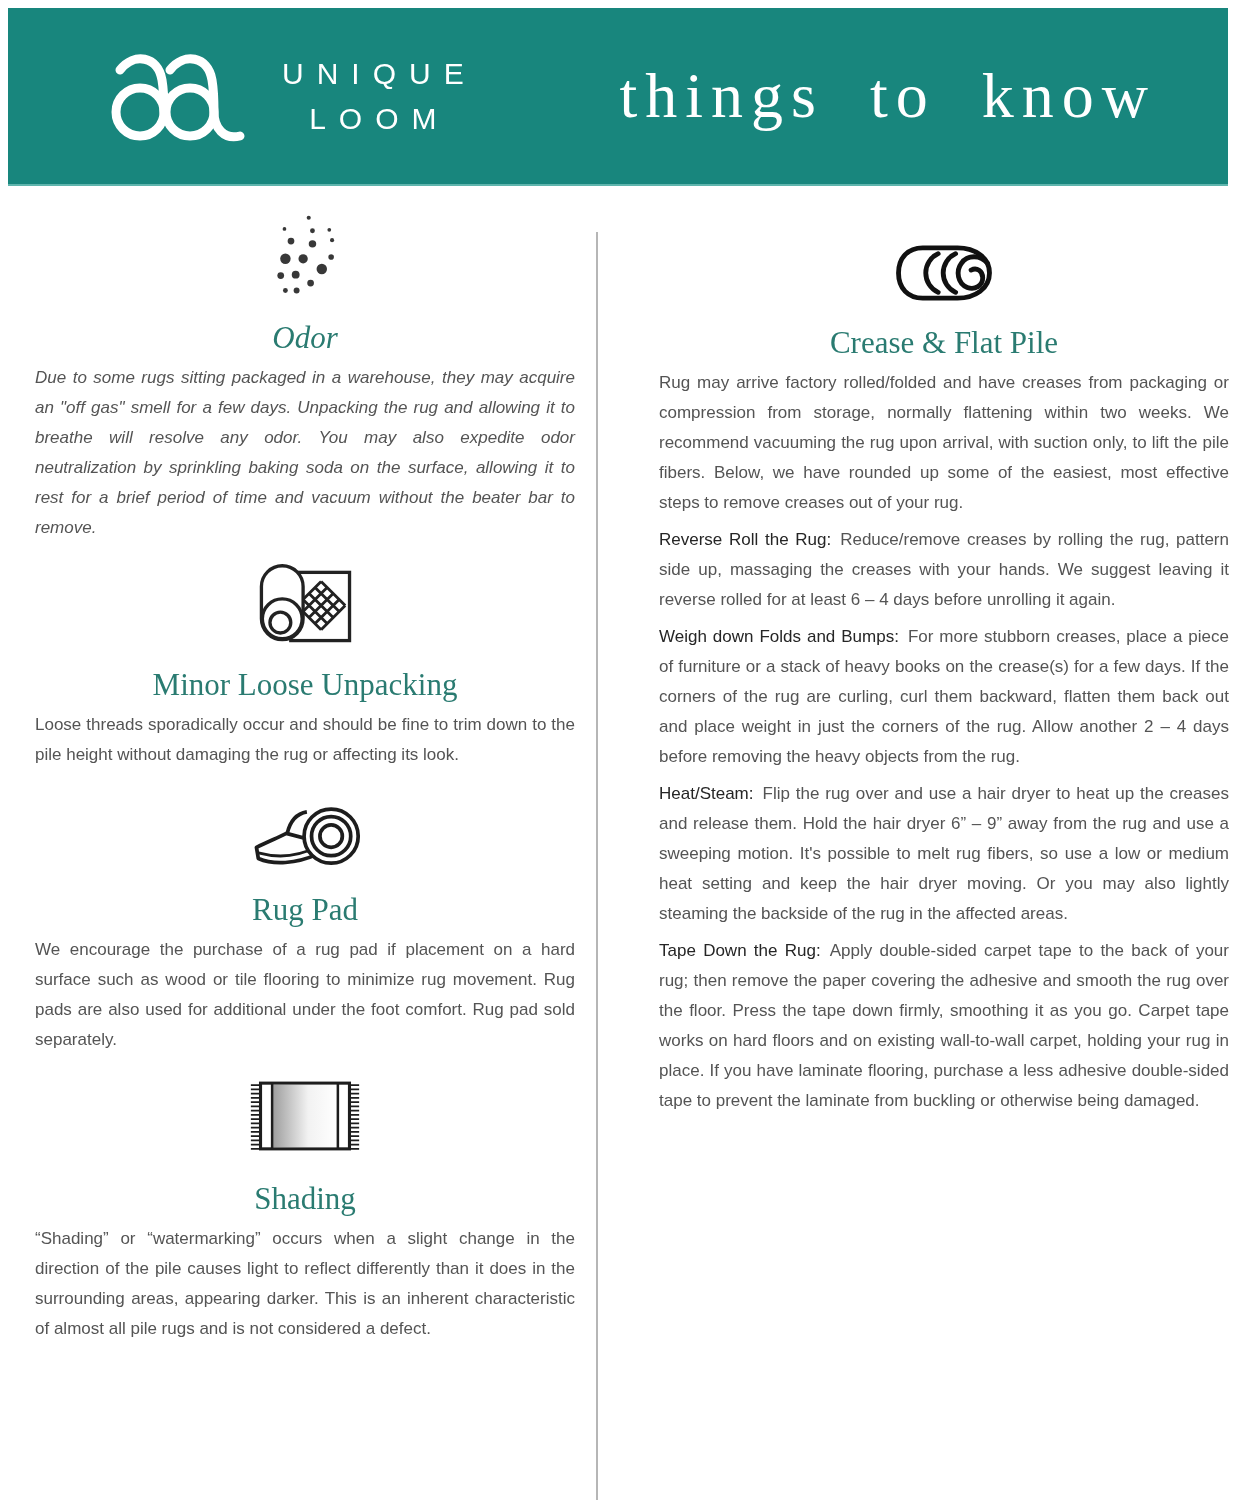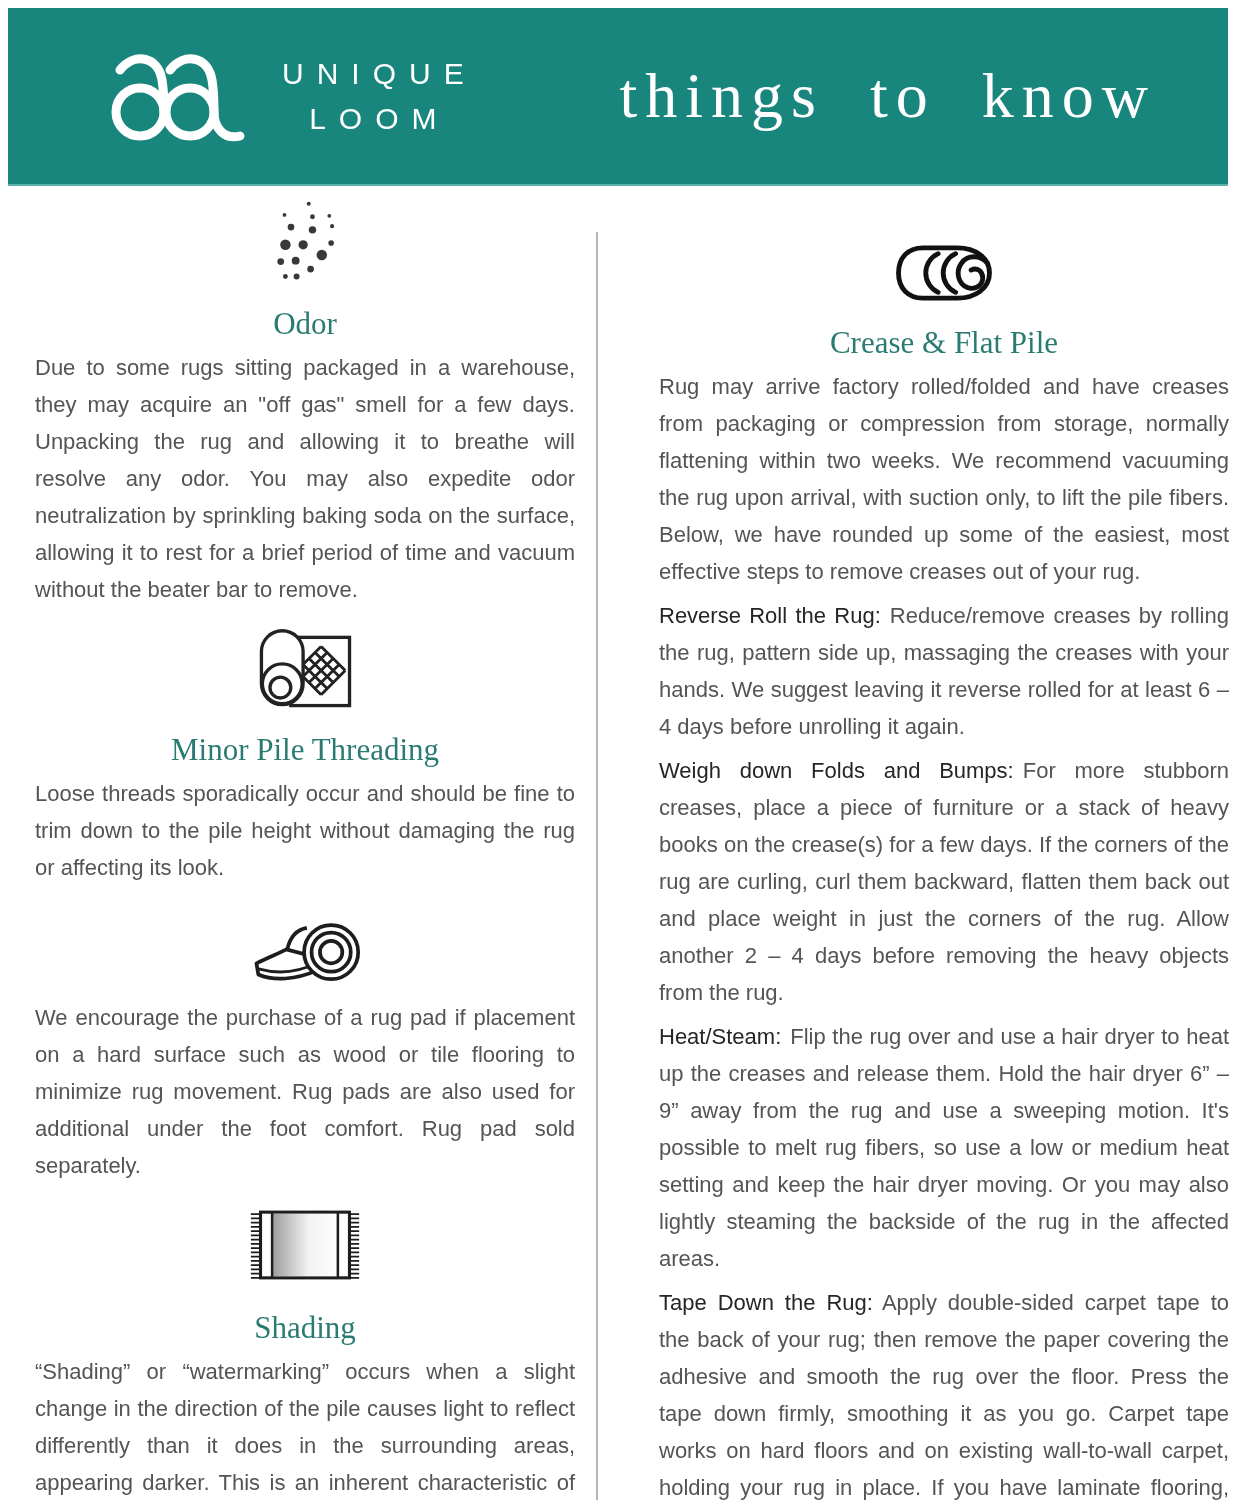--- a/index.html
+++ b/index.html
@@ -34,27 +34,27 @@
   .col { position:absolute; top:0; }
   .col-left  { left:35px;  width:540px; }
   .col-right { left:635px; width:570px;margin-left:24px; }
 
   .icon-wrap { display:flex; justify-content:center; }
   .section h2 {
     font-family:"Liberation Serif", serif; font-weight:400;
     color:#2a7b71; font-size:31px; text-align:center; margin-top:16px;
   }
   .section p, .tip {
-    margin-top:7px; font-size:22px; line-height:37px; color:#545454;
+    margin-top:7px; font-size:17px; line-height:30px; color:#545454;
     text-align:justify;
   }
   .tip { margin-top:30px; }
   .tip-label { font-weight:normal; color:#252525; margin-right:9px; }
 
-  .section-odor      { padding-top:8px; }
+  .section-odor      { padding-top:22px;font-style:italic; }
   .section-threading { margin-top:18px; }
   .section-rugpad    { margin-top:30px; }
   .section-shading   { margin-top:24px; }
   .section-shading h2 { margin-top:28px; }
 
   .icon-crease-wrap { padding-top:57px; }
   .col-right h2 { margin-top:22px; }
   .col-right .intro { margin-top:7px; }
 
   svg { display:block; }
@@ -124,37 +124,38 @@
               <path d="M-18,-18 H18 M-18,-9 H18 M-18,0 H18 M-18,9 H18 M-18,18 H18"></path>
               <path d="M-18,-18 V18 M-9,-18 V18 M0,-18 V18 M9,-18 V18 M18,-18 V18"></path>
             </g>
             <g fill="#ffffff" stroke="#222222" stroke-width="3.5">
               <rect x="9" y="5" width="44" height="78" rx="22"></rect>
               <circle cx="31" cy="61" r="21"></circle>
               <circle cx="29" cy="65" r="11"></circle>
             </g>
           </svg>
         </div>
-        <h2>Minor Pile Threading</h2>
+        <h2>Minor Loose Unpacking</h2>
         <p>Loose threads sporadically occur and should be fine to trim down to the pile height without damaging the rug or affecting its look.</p>
       </div>
 
       <div class="section section-rugpad">
         <div class="icon-wrap">
           <svg width="112" height="76" viewBox="0 0 120 80">
             <g fill="#ffffff" stroke="#1d1d1d" stroke-width="4" stroke-linejoin="round">
               <path d="M8,50 C20,44 30,40 40,35 L74,44 L74,57 C50,68 26,69 10,62 Z"></path>
               <path d="M10,56 C32,62 52,60 72,50" fill="none" stroke-width="3"></path>
               <path d="M62,12 C50,14 44,22 41,35" fill="none"></path>
               <circle cx="88" cy="38" r="29"></circle>
               <circle cx="88" cy="38" r="21"></circle>
               <circle cx="88" cy="38" r="12"></circle>
             </g>
           </svg>
         </div>
+        <h2>Rug Pad</h2>
         <p>We encourage the purchase of a rug pad if placement on a hard surface such as wood or tile flooring to minimize rug movement. Rug pads are also used for additional under the foot comfort. Rug pad sold separately.</p>
       </div>
 
       <div class="section section-shading">
         <div class="icon-wrap">
           <svg width="116" height="74" viewBox="0 0 120 76">
             <defs>
               <linearGradient id="shadegrad" x1="0" y1="0" x2="1" y2="0">
                 <stop offset="0%" stop-color="#9e9e9e"></stop>
                 <stop offset="55%" stop-color="#f2f2f2"></stop>

